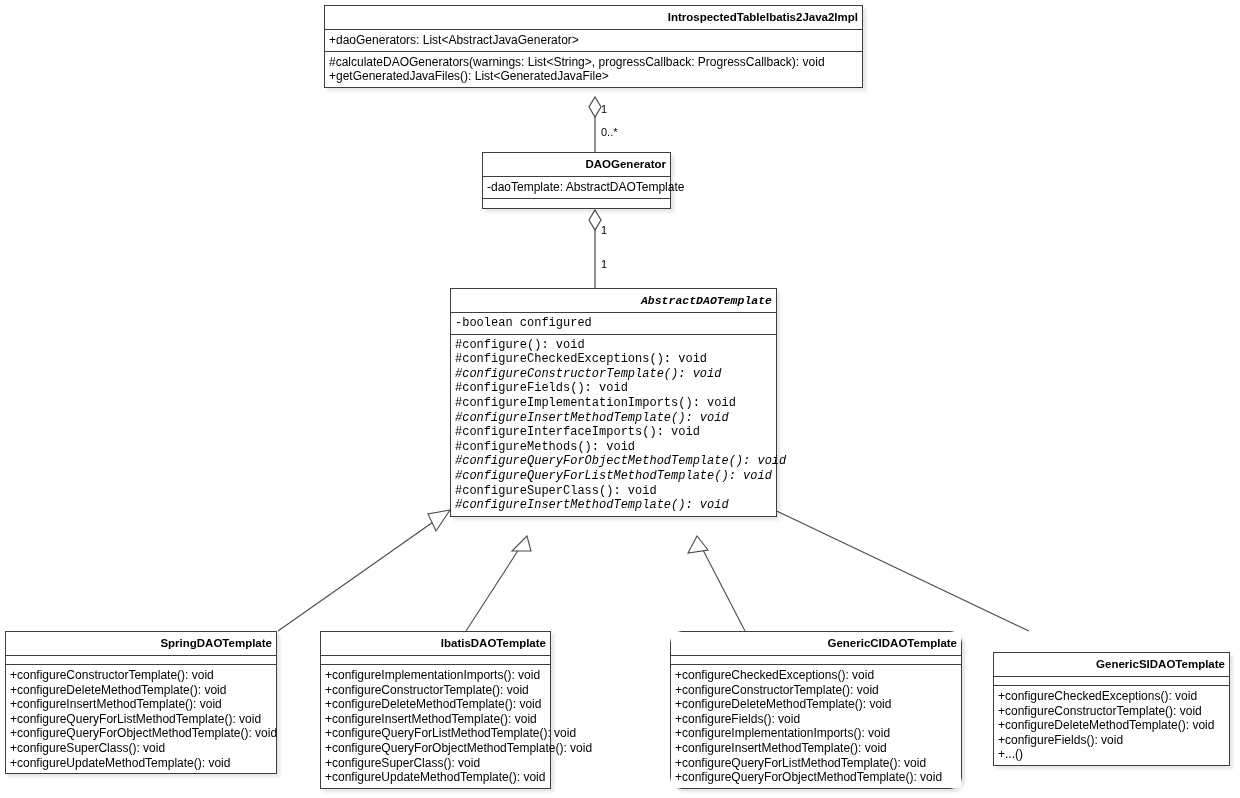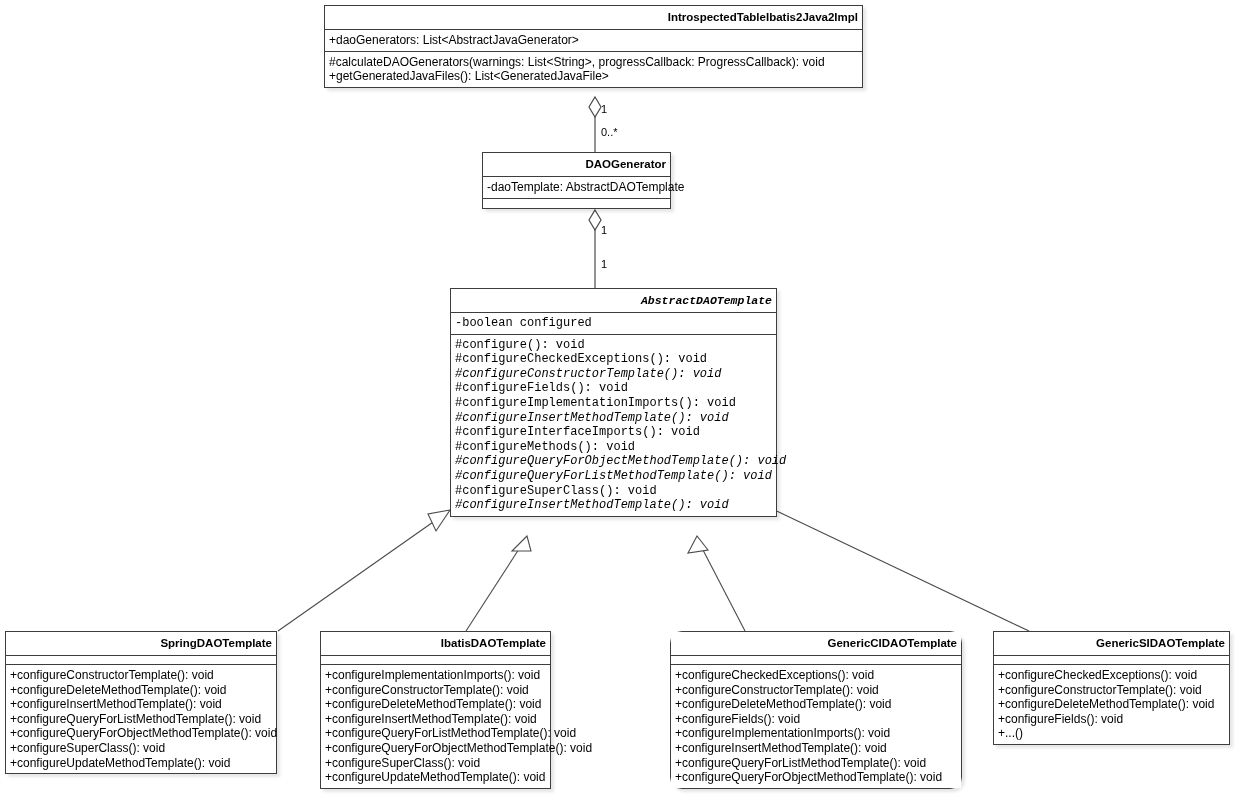--- a/index.html
+++ b/index.html
@@ -80,21 +80,21 @@
     z-index: 4;
     white-space: nowrap;
   }
   
   #cls-introspected { left: 324px; top: 5px;   width: 539px; }
   #cls-daogenerator { left: 482px; top: 152px; width: 189px; }
   #cls-abstract     { left: 450px; top: 288px; width: 327px; font-family: Liberation Mono, monospace; }
   #cls-spring       { left: 5px;   top: 631px; width: 272px; }
   #cls-ibatis       { left: 320px; top: 631px; width: 231px; }
   #cls-genericci    { left: 670px; top: 631px; width: 292px; border-radius: 12px; }
-  #cls-genericsi    { left: 993px; top: 631px; width: 237px; }
+  #cls-genericsi    { left: 993px; top: 652px; width: 237px; }
   
   #lbl-agg1-top    { left: 601px; top: 103px; }
   #lbl-agg1-bottom { left: 601px; top: 126px; }
   #lbl-agg2-top    { left: 601px; top: 224px; }
   #lbl-agg2-bottom { left: 601px; top: 258px; }
 </style>
 </head>
 <body>
 
 <div id="diagram">

